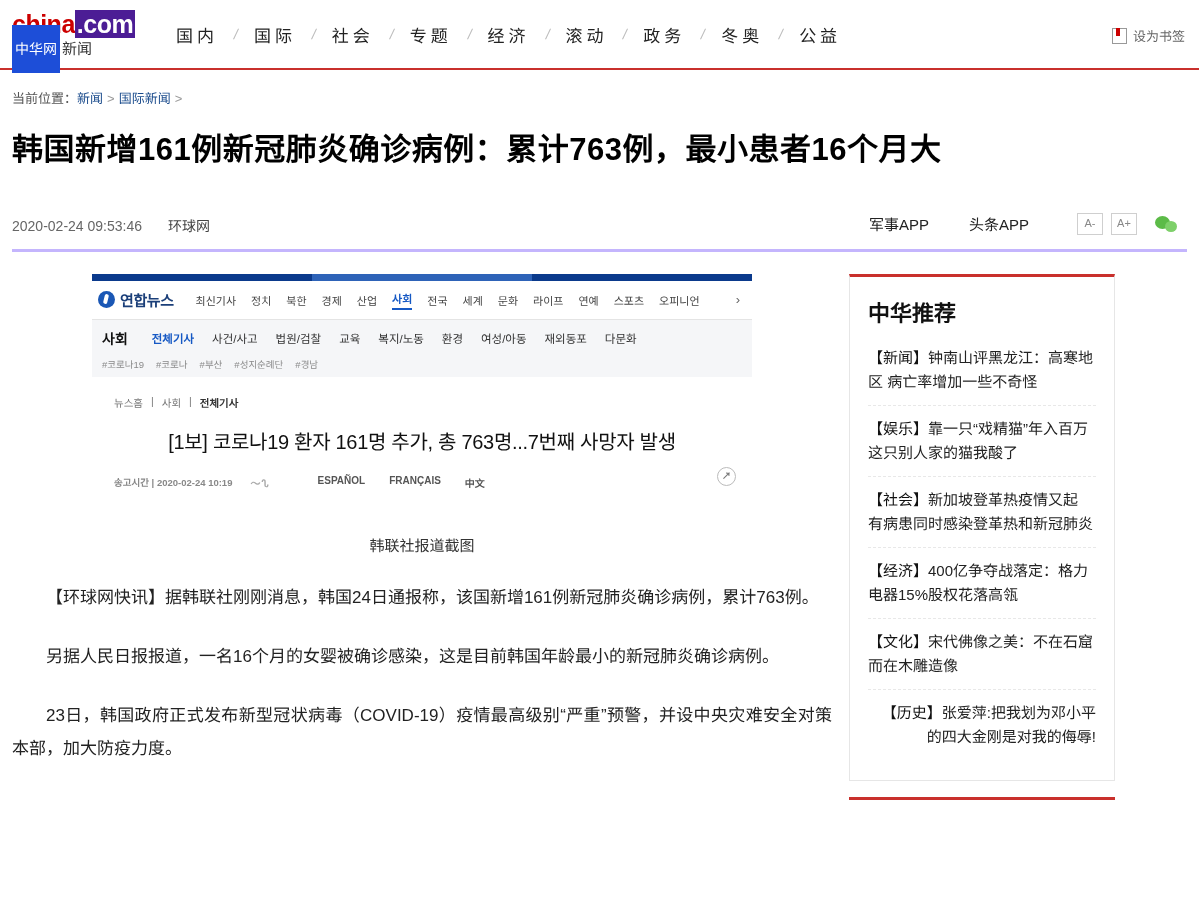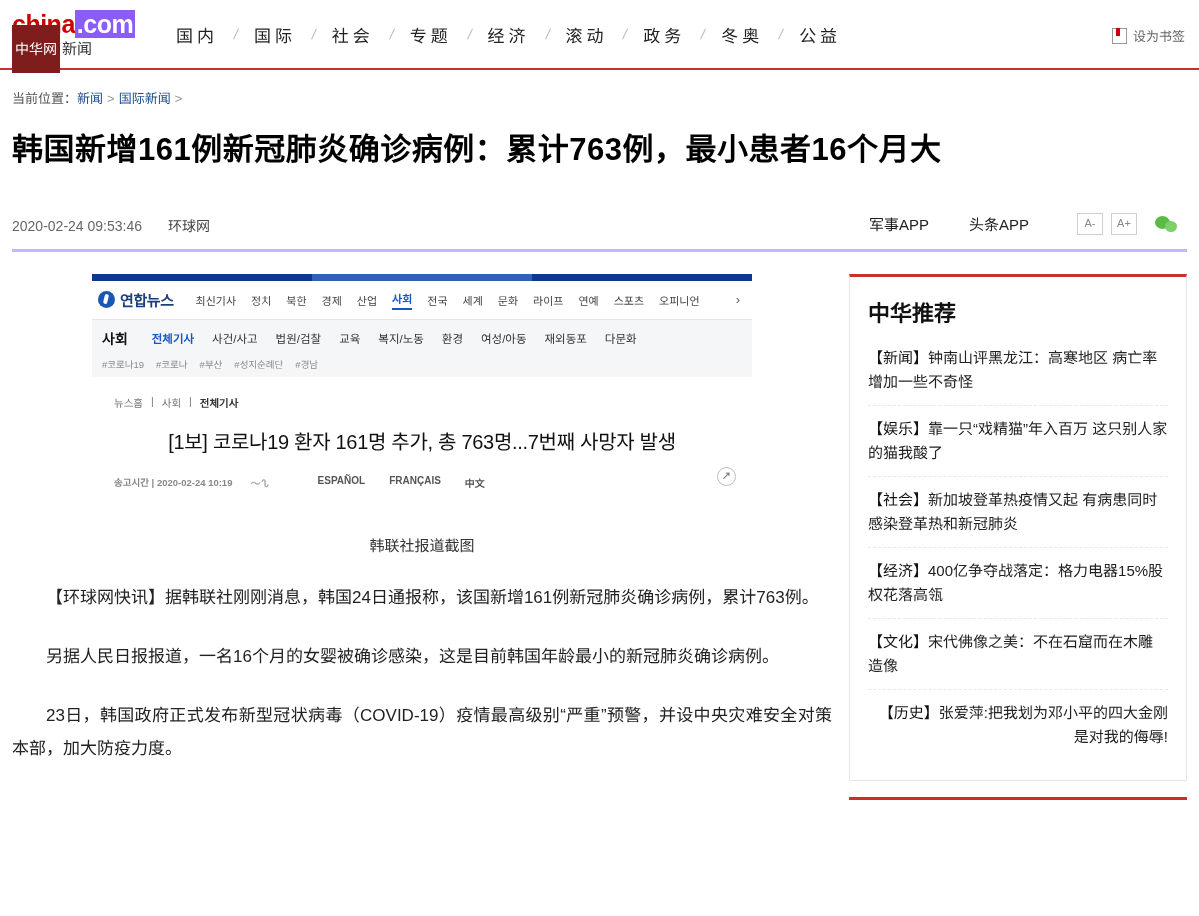--- a/index.html
+++ b/index.html
@@ -33,31 +33,31 @@
   .logo-top {
     font-size: 25px;
     font-weight: bold;
     letter-spacing: -0.5px;
     line-height: 1;
     font-family: "Liberation Sans", sans-serif;
   }
   .logo-top .china { color: #c00; }
   .logo-top .dotcom {
     color: #fff;
-    background: #8b5cf6;
+    background: #4c1d95;
     padding: 0 2px;
   }
   .logo-bottom {
     margin-top: 4px;
     font-size: 15px;
     line-height: 1;
     white-space: nowrap;
   }
   .logo-bottom .zh {
-    background: #7f1d1d;
+    background: #1d4ed8;
     color: #fff;
     padding: 16px 3px;
     font-size: 14px;
   }
   .logo-bottom .news {
     color: #333;
     font-size: 15px;
     margin-left: 2px;
   }
 
@@ -191,21 +191,21 @@
     display: flex;
     margin: 0 12px;
     align-items: flex-start;
   }
   .article-col {
     width: 820px;
     flex: 0 0 auto;
     padding-top: 22px;
   }
   .side-col {
-    width: 338px;
+    width: 266px;
     flex: 0 0 auto;
     margin-left: 17px;
     padding-top: 22px;
   }
 
   
   .shot {
     width: 660px;
     margin: 0 auto;
     border: 0;

